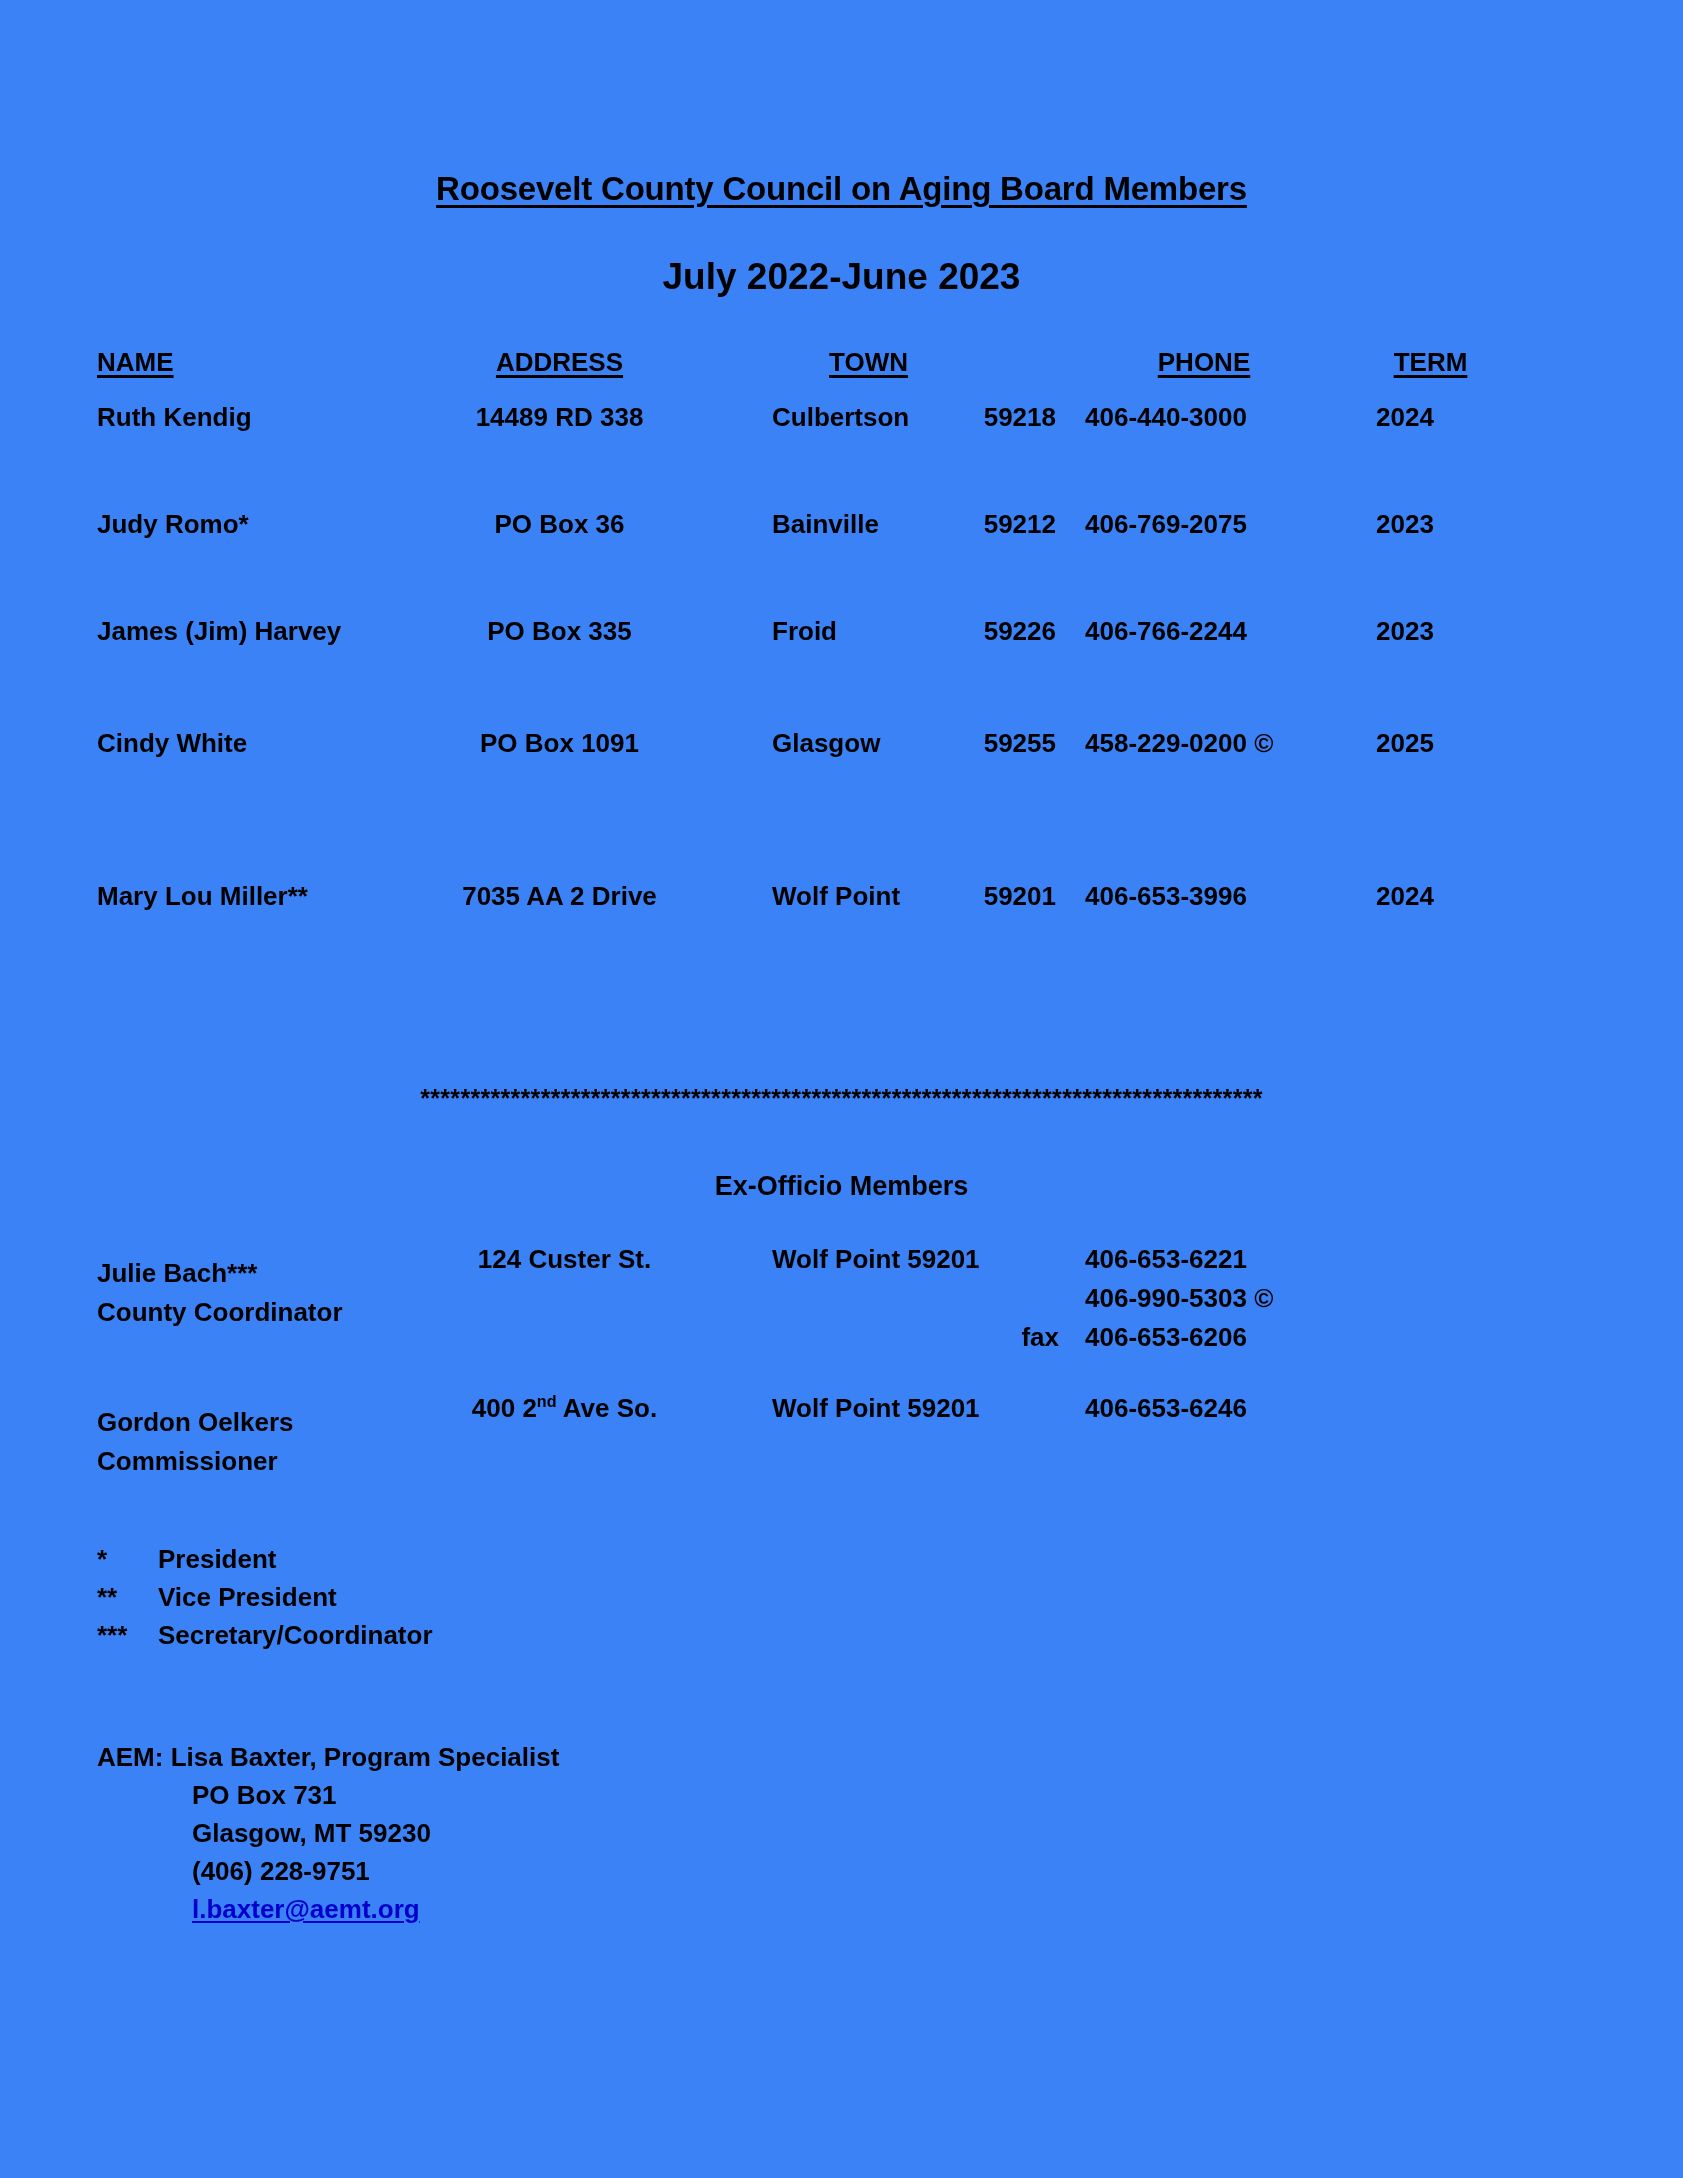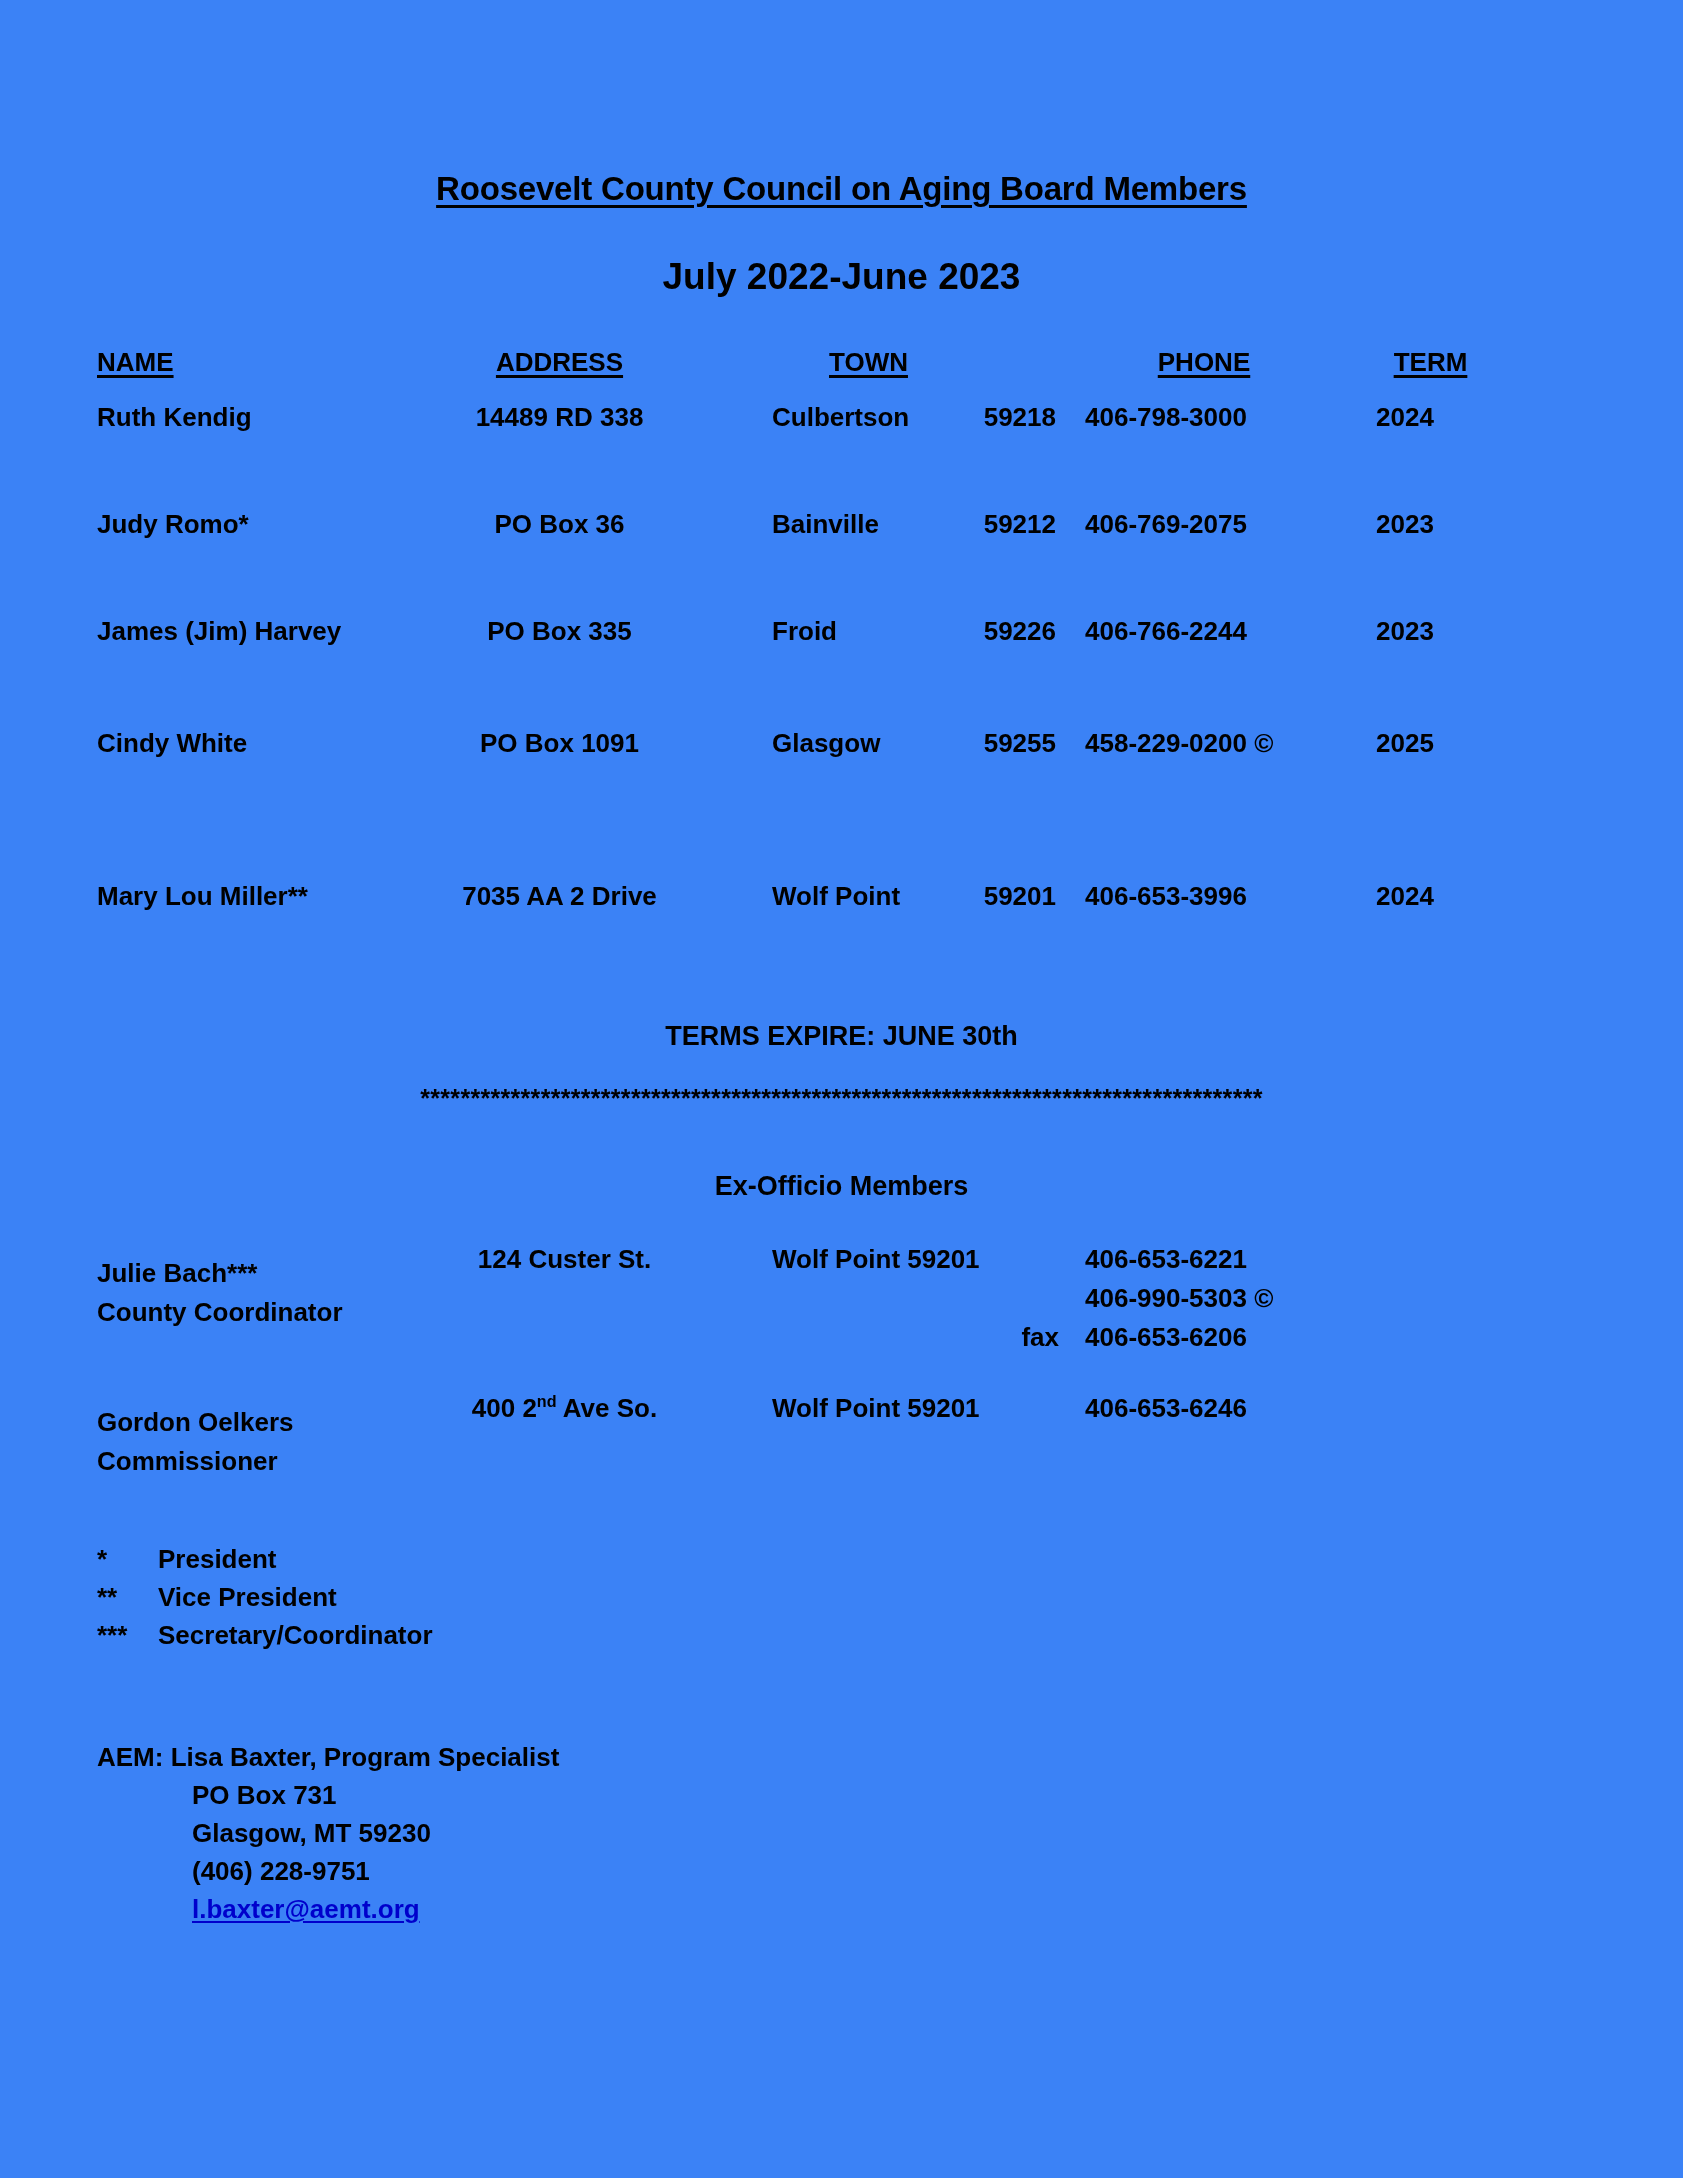--- a/index.html
+++ b/index.html
@@ -201,21 +201,21 @@
       <div class="cell c-town"><span>TOWN</span></div>
       <div class="cell c-phone"><span>PHONE</span></div>
       <div class="cell c-term"><span>TERM</span></div>
     </div>
 
     <div class="trow" style="height:107px;">
       <div class="cell c-name">Ruth Kendig</div>
       <div class="cell c-address">14489 RD 338</div>
       <div class="cell c-town">Culbertson</div>
       <div class="cell c-zip">59218</div>
-      <div class="cell c-phone">406-798-3000</div>
+      <div class="cell c-phone">406-440-3000</div>
       <div class="cell c-term">2024</div>
     </div>
 
     <div class="trow" style="height:107px;">
       <div class="cell c-name">Judy Romo*</div>
       <div class="cell c-address">PO Box 36</div>
       <div class="cell c-town">Bainville</div>
       <div class="cell c-zip">59212</div>
       <div class="cell c-phone">406-769-2075</div>
       <div class="cell c-term">2023</div>
@@ -243,21 +243,20 @@
       <div class="cell c-name">Mary Lou Miller**</div>
       <div class="cell c-address">7035 AA 2 Drive</div>
       <div class="cell c-town">Wolf Point</div>
       <div class="cell c-zip">59201</div>
       <div class="cell c-phone">406-653-3996</div>
       <div class="cell c-term">2024</div>
     </div>
 
   </div>
 
-  <div class="terms-expire">TERMS EXPIRE:  JUNE 30th</div>
   <div class="star-rule">************************************************************************************</div>
   <div class="exofficio-title">Ex-Officio Members</div>
 
   <div class="exo" style="top:1242px;">
     <div class="exo-line">
       <div class="exo-cell e-name">Julie Bach***</div>
       <div class="exo-cell e-addr">124 Custer St.</div>
       <div class="exo-cell e-town">Wolf Point 59201</div>
       <div class="exo-cell e-phone">406-653-6221</div>
     </div>

